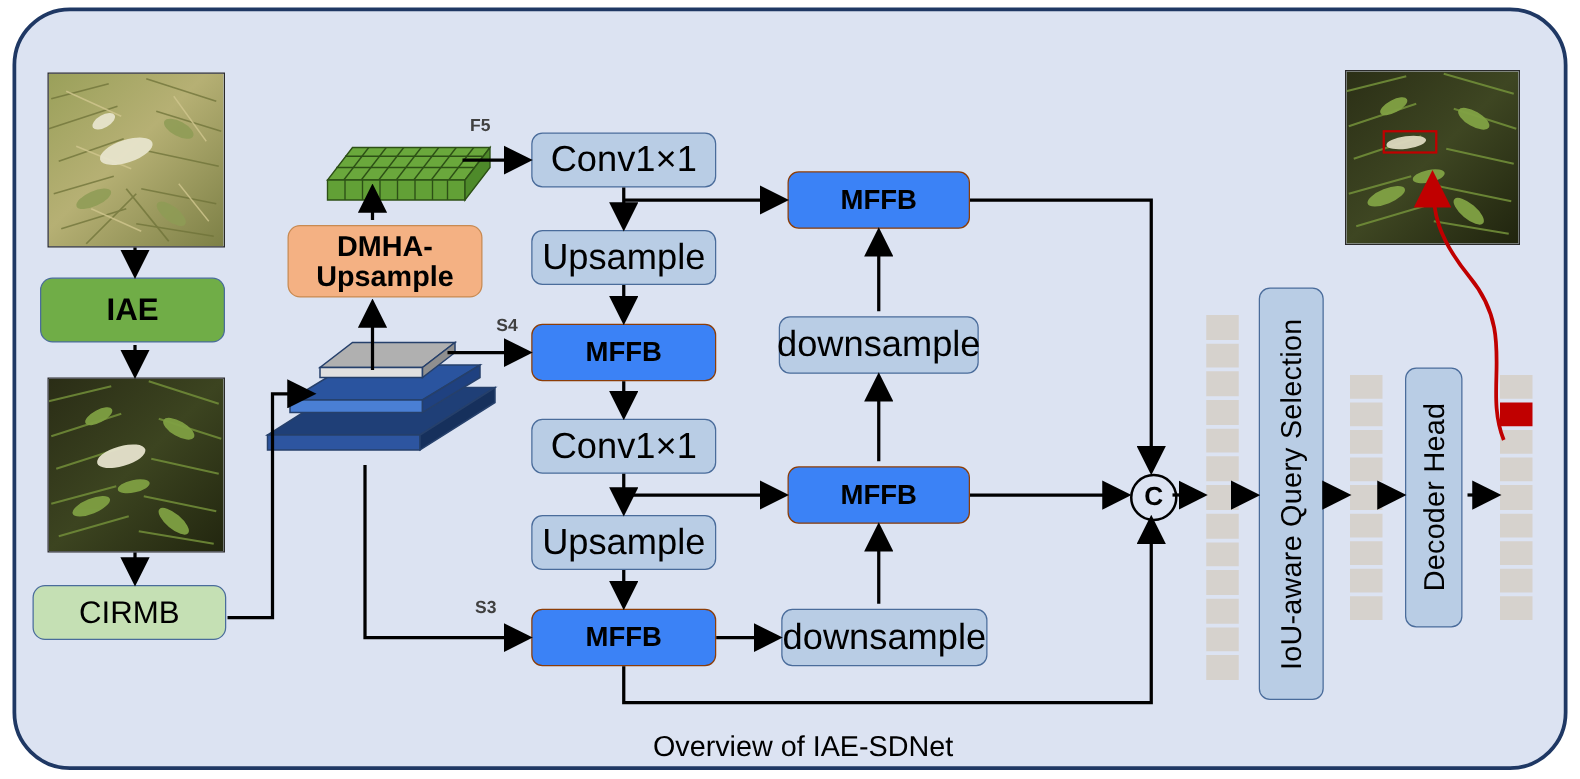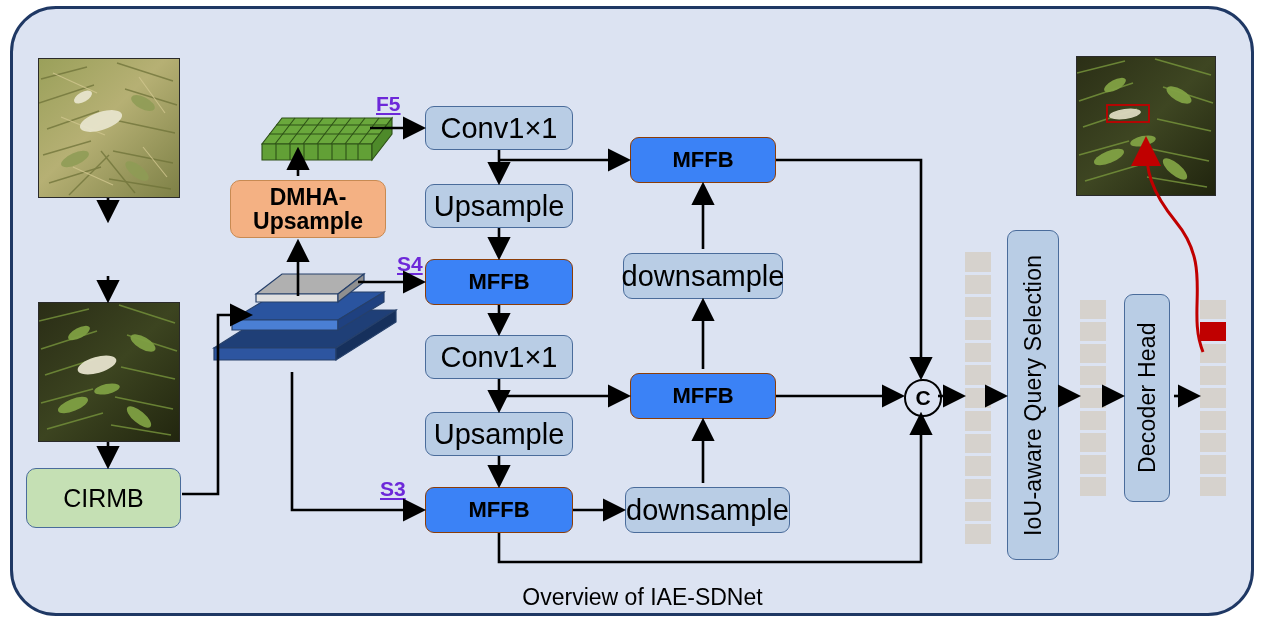--- a/index.html
+++ b/index.html
@@ -15,21 +15,21 @@
   .blue{background:#b9cde5;border:1.5px solid #4a6c9b;border-radius:9px;font-size:29px;}
   .orange{background:#3b82f6;border:1.5px solid #8c3d07;border-radius:9px;font-size:22px;font-weight:700;}
   .green{background:#70ad47;border:1.5px solid #4a6c9b;border-radius:10px;font-size:25px;font-weight:700;}
   .palegreen{background:#c5e0b4;border:1.5px solid #4a6c9b;border-radius:10px;font-size:25px;}
   .peach{background:#f4b183;border:1.5px solid #c88a52;border-radius:10px;font-size:23px;font-weight:700;flex-direction:column;}
   .vert{writing-mode:vertical-rl;transform:rotate(180deg);font-size:23px;letter-spacing:.2px;}
 
   .imgbox{position:absolute;border:1px solid #2a2a2a;overflow:hidden;}
   .photo{position:absolute;inset:0;}
 
-  .lbl{position:absolute;font-size:21px;font-weight:700;color:#6d28d9;text-decoration:underline;}
+  .lbl{position:absolute;font-size:14px;font-weight:700;color:#404040;}
 
   .caption{position:absolute;left:0;right:0;text-align:center;font-size:23px;color:#000;}
 
   svg.wires{position:absolute;left:0;top:0;width:1264px;height:623px;overflow:visible;pointer-events:none;}
 
   .tokcol{position:absolute;display:flex;flex-direction:column;gap:3px;}
   .tok{background:#d6d2cd;width:100%;}
   .tok.hit{background:#c00000;}
 
   .cnode{position:absolute;width:34px;height:34px;border-radius:50%;
@@ -78,20 +78,21 @@
         <ellipse cx="44" cy="38" rx="10" ry="5" transform="rotate(-30 44 38)"></ellipse>
       </g>
       <g fill="#8e9c55" opacity=".85">
         <ellipse cx="104" cy="44" rx="13" ry="6" transform="rotate(28 104 44)"></ellipse>
         <ellipse cx="36" cy="100" rx="15" ry="6" transform="rotate(-24 36 100)"></ellipse>
         <ellipse cx="98" cy="112" rx="14" ry="6" transform="rotate(38 98 112)"></ellipse>
       </g>
     </svg>
   </div>
 
+  <div class="node green" style="left:32px;top:222px;width:148px;height:52px;">IAE</div>
 
   <div class="imgbox" style="left:38px;top:302px;width:140px;height:138px;">
     <svg class="photo" viewBox="0 0 140 138" preserveAspectRatio="none">
       <defs>
         <linearGradient id="wheatB" x1="0" y1="0" x2="1" y2="1">
           <stop offset="0%" stop-color="#2a2d16"></stop>
           <stop offset="50%" stop-color="#3c4420"></stop>
           <stop offset="100%" stop-color="#22260f"></stop>
         </linearGradient>
       </defs>
@@ -114,21 +115,21 @@
         <ellipse cx="34" cy="102" rx="16" ry="6" transform="rotate(-22 34 102)"></ellipse>
         <ellipse cx="100" cy="114" rx="15" ry="6" transform="rotate(40 100 114)"></ellipse>
         <ellipse cx="68" cy="86" rx="13" ry="5" transform="rotate(-12 68 86)"></ellipse>
       </g>
       <g fill="#e6e3cd" opacity=".95">
         <ellipse cx="58" cy="62" rx="20" ry="8" transform="rotate(-16 58 62)"></ellipse>
       </g>
     </svg>
   </div>
 
-  <div class="node palegreen" style="left:26px;top:468px;width:155px;height:60px;">CIRMB</div>
+  <div class="node palegreen" style="left:26px;top:468px;width:155px;height:44px;">CIRMB</div>
 
   <div style="position:absolute;left:232px;top:96px;width:162px;height:70px;">
     <svg viewBox="0 0 162 70" style="width:162px;height:70px;">
       <g stroke="#2d5016" stroke-width="1.1">
         <polygon points="30,48 140,48 160,22 50,22" fill="#6aa83c"></polygon>
         <g fill="none">
           <line x1="44" y1="29" x2="154" y2="29"></line>
           <line x1="37" y1="38" x2="147" y2="38"></line>
           <line x1="63" y1="22" x2="43" y2="48"></line>
           <line x1="77" y1="22" x2="57" y2="48"></line>

